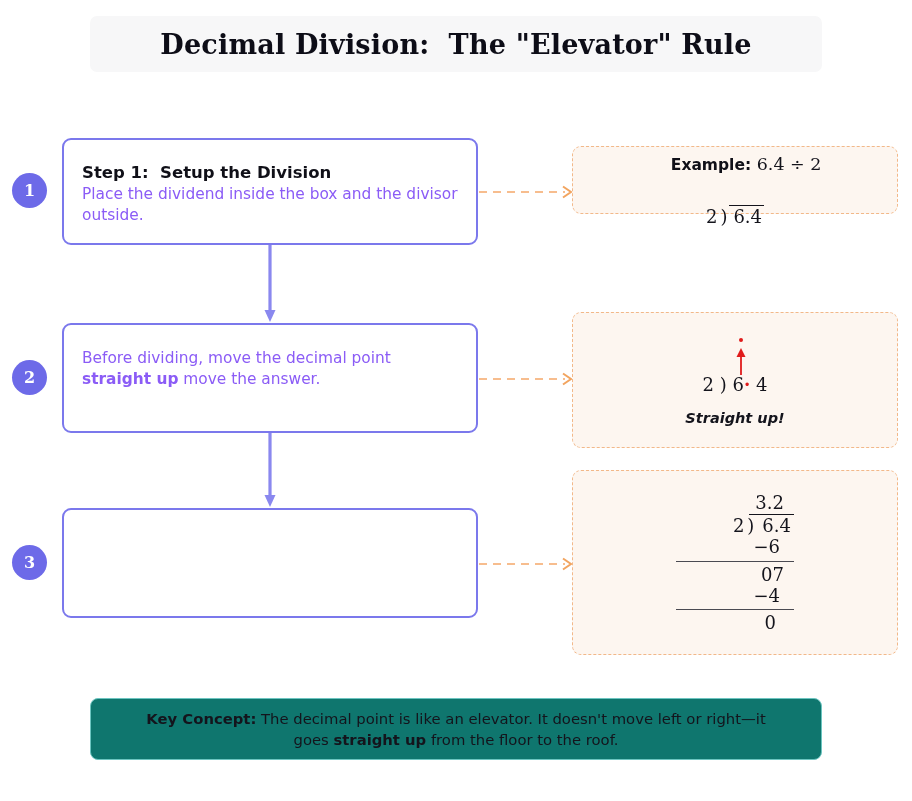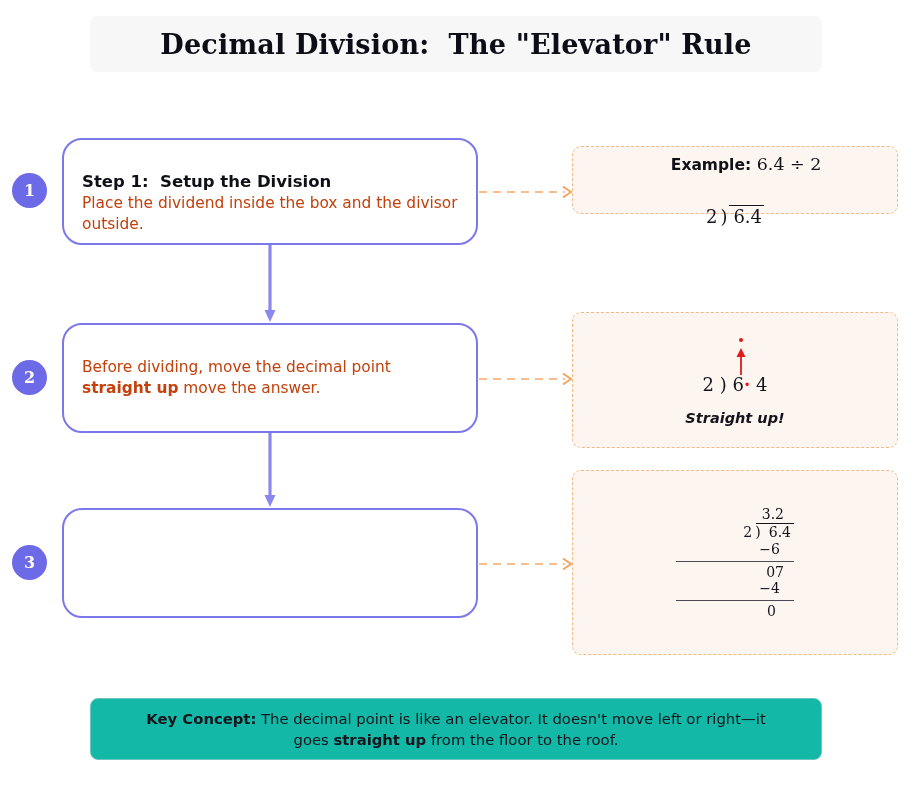--- a/index.html
+++ b/index.html
@@ -38,33 +38,33 @@
   }
 
   
   .step-box {
     position: absolute;
     left: 62px;
     width: 416px;
     box-sizing: border-box;
     background: #ffffff;
     border: 2px solid #7b78ec;
-    border-radius: 20px;
-    padding: 31px 16px 12px 18px;
+    border-radius: 9px;
+    padding: 22px 16px 12px 18px;
   }
   .step-title {
     font-size: 16.5px;
     font-weight: bold;
     color: #101018;
     line-height: 1.28;
     white-space: pre;
   }
   .step-body {
     font-size: 15.4px;
-    color: #c2410c;
+    color: #8b5cf6;
     line-height: 1.34;
     margin-top: 1px;
   }
   .step-body b { font-weight: bold; }
 
   #step-box-1 { top: 138px; height: 107px; }
   #step-box-2 { top: 323px; height: 110px; }
   #step-box-3 { top: 508px; height: 110px; }
 
   
@@ -157,21 +157,21 @@
   }
   .ld-paren { padding-right: 2px; }
   .ld-dividend {
     border-top: 1.6px solid #14141c;
     padding: 2px 2px 0 4px;
   }
 
   
   #panel-3 .work {
     font-family: "DejaVu Serif", serif;
-    font-size: 14px;
+    font-size: 18px;
     color: #14141c;
     line-height: 1.18;
     text-align: right;
   }
   .work-quot-wrap { display: flex; justify-content: flex-end; }
   .work-quot {
     border-bottom: 1.5px solid #14141c;
     padding: 0 3px 1px 6px;
   }
   .work-main { display: flex; align-items: flex-end; justify-content: flex-end; }
@@ -225,21 +225,21 @@
   }
 
   
   #key-concept {
     position: absolute;
     left: 90px;
     top: 698px;
     width: 732px;
     height: 62px;
     box-sizing: border-box;
-    background: #14b8a6;
+    background: #0f766e;
     border: 1.8px solid #6cc5c0;
     border-radius: 8px;
     display: flex;
     align-items: center;
     justify-content: center;
     text-align: center;
     padding: 0 40px;
   }
   #key-concept-text {
     font-size: 14.8px;

